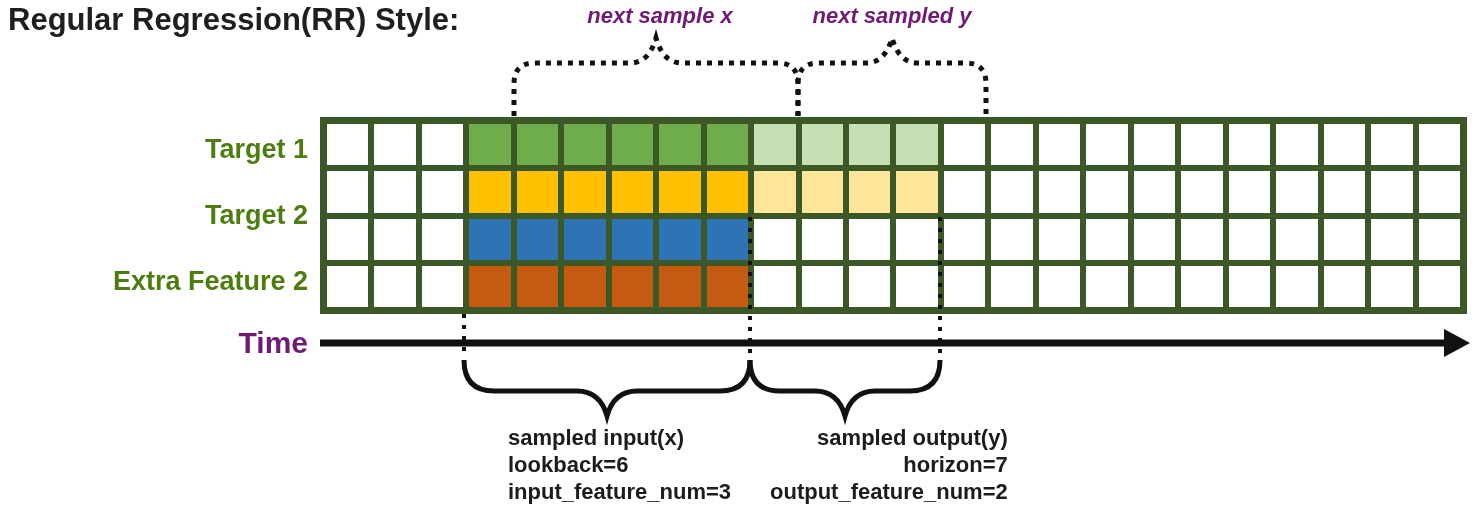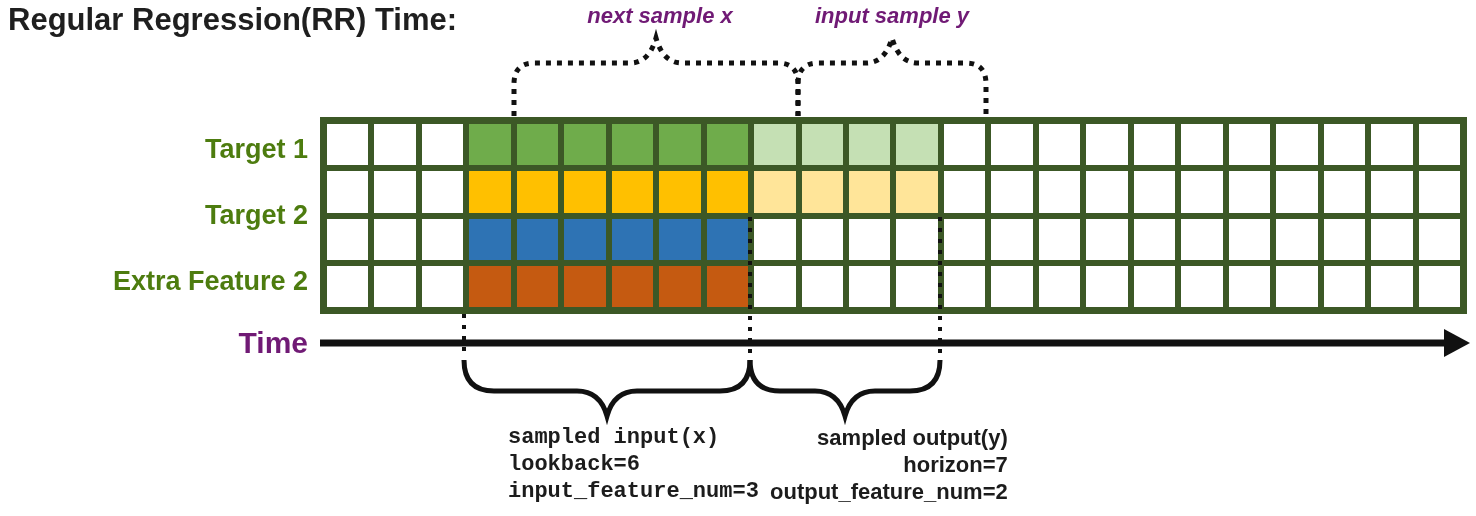--- a/index.html
+++ b/index.html
@@ -57,30 +57,30 @@
     font-size: 30px; font-weight: 700; color: #701a75;
   }
 
   #overlay { left: 0; top: 0; pointer-events: none; }
 
   .anno-block {
     top: 424px;
     font-size: 22px; font-weight: 600; line-height: 27px;
     color: #1c1c1c; white-space: nowrap;
   }
-  #anno-input { left: 508px; font-family: Liberation Mono, monospace; }
+  #anno-input { left: 508px; }
   #anno-output { left: 770px; text-align: right; }
 </style>
 </head>
 <body>
 
-<div id="title" class="abs">Regular Regression(RR) Time:</div>
+<div id="title" class="abs">Regular Regression(RR) Style:</div>
 
 <div id="next-x" class="abs next-label">next sample x</div>
-<div id="next-y" class="abs next-label">input sample y</div>
+<div id="next-y" class="abs next-label">next sampled y</div>
 
 <div id="row-labels" class="abs">
   <div class="row-label">Target 1</div>
   <div class="row-label">Target 2</div>
   <div class="row-label">Extra Feature 2</div>
 </div>
 
 <div id="grid" class="abs" style="grid-template-columns: repeat(24, 1fr); grid-template-rows: repeat(4, 1fr); background: rgb(60, 88, 38); border-color: rgb(60, 88, 38);">
     <div class="cell"></div>
     <div class="cell"></div>

